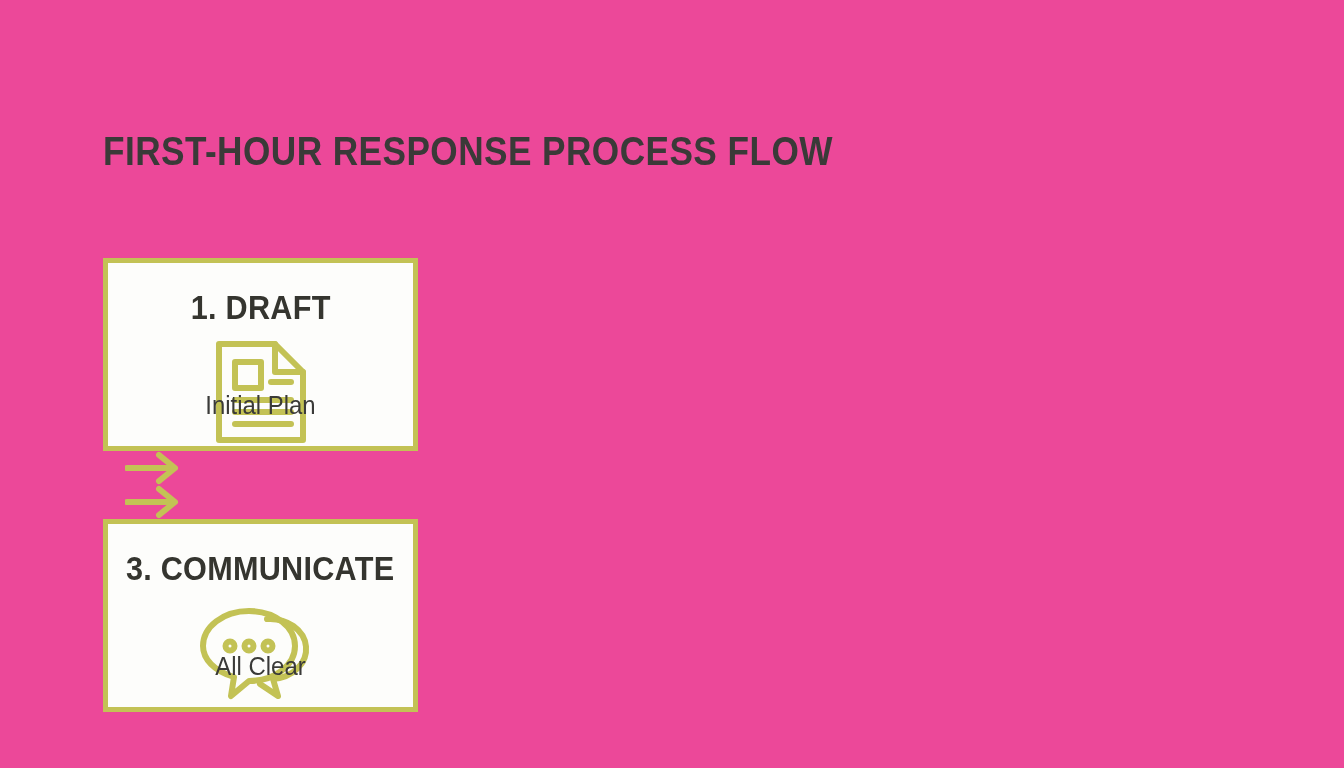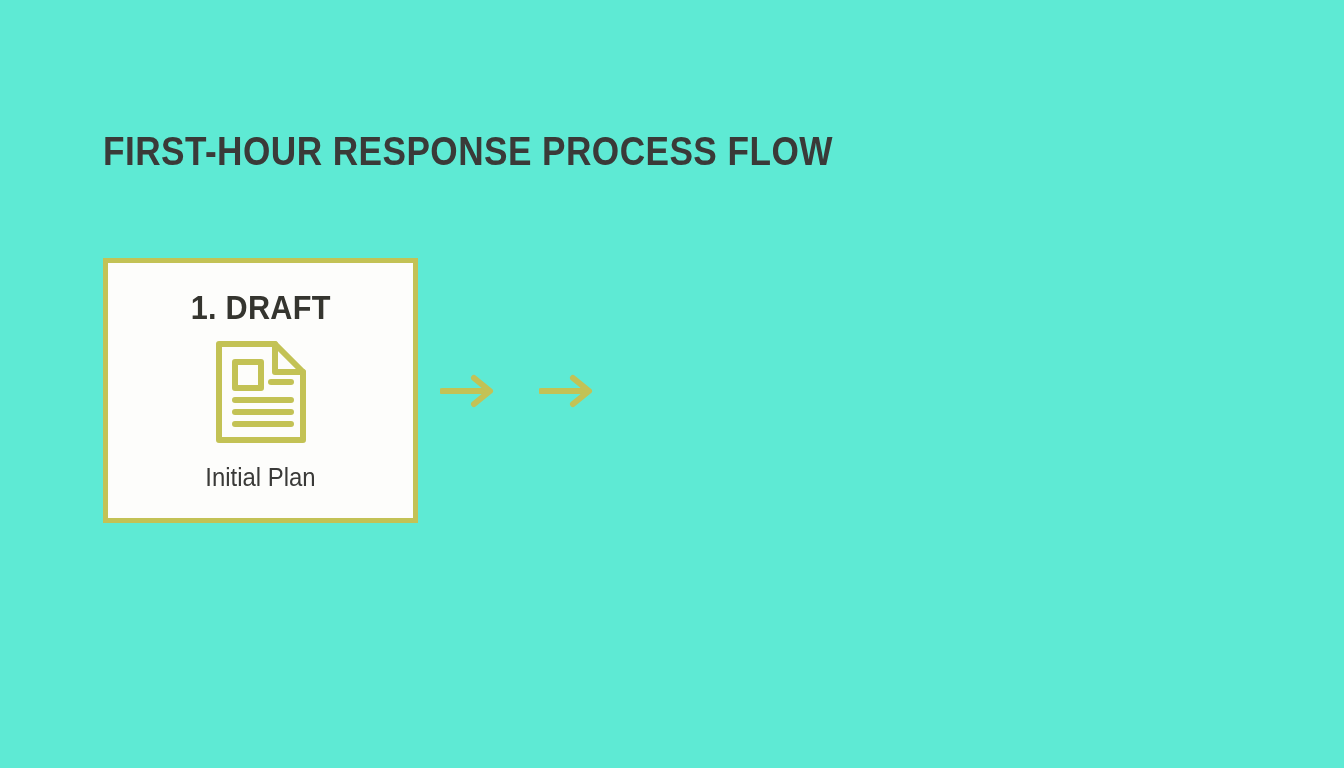--- a/index.html
+++ b/index.html
@@ -11,21 +11,21 @@
     height: 768px;
     background: #fcfdfc;
     font-family: "Liberation Sans", sans-serif;
     overflow: hidden;
   }
 
   #slide {
     position: relative;
     width: 1344px;
     height: 768px;
-    background: #5eead4;
+    background: #ec4899;
   }
 
   
   #title {
     position: absolute;
     left: 103px;
     top: 129px;
     font-family: "Liberation Sans Narrow", "Liberation Sans", sans-serif;
     font-size: 40px;
     font-weight: bold;
@@ -37,21 +37,21 @@
   }
 
   
   #flow {
     position: absolute;
     left: 103px;
     top: 258px;
     width: 1140px;
     height: 265px;
     display: flex;
-    flex-direction: row;
+    flex-direction: column;
     align-items: stretch;
   }
 
   .step-card {
     width: 315px;
     height: 265px;
     box-sizing: border-box;
     border: 5px solid #c3c255;
     background: #fdfdfb;
     display: flex;
@@ -134,15 +134,29 @@
     </div>
 
 
     <div class="connector">
       <svg width="56" height="34" viewBox="0 0 56 34" fill="none" stroke="#c3c255" stroke-width="6" stroke-linecap="round" stroke-linejoin="round">
         <line x1="2" y1="17" x2="48" y2="17"></line>
         <polyline points="34,4 50,17 34,30"></polyline>
       </svg>
     </div>
 
+    <div class="step-card">
+      <div class="step-heading">3. COMMUNICATE</div>
+      <div class="step-icon">
+        <svg width="124" height="104" viewBox="0 0 124 104" fill="none" stroke="#c3c255" stroke-width="6" stroke-linecap="round" stroke-linejoin="round">
+          <path d="M68 18 a36 30 0 0 1 6 60 l5 17 -18 -12"></path>
+          <path d="M50 10 C76 10 96 26 96 45 C96 64 76 80 50 80
+                   L32 95 L35 76 C15 70 4 58 4 45 C4 26 24 10 50 10 Z"></path>
+          <circle cx="31" cy="45" r="4.5"></circle>
+          <circle cx="50" cy="45" r="4.5"></circle>
+          <circle cx="69" cy="45" r="4.5"></circle>
+        </svg>
+      </div>
+      <div class="step-caption">All Clear</div>
+    </div>
 
   </div>
 </div>
 
 </body></html>

